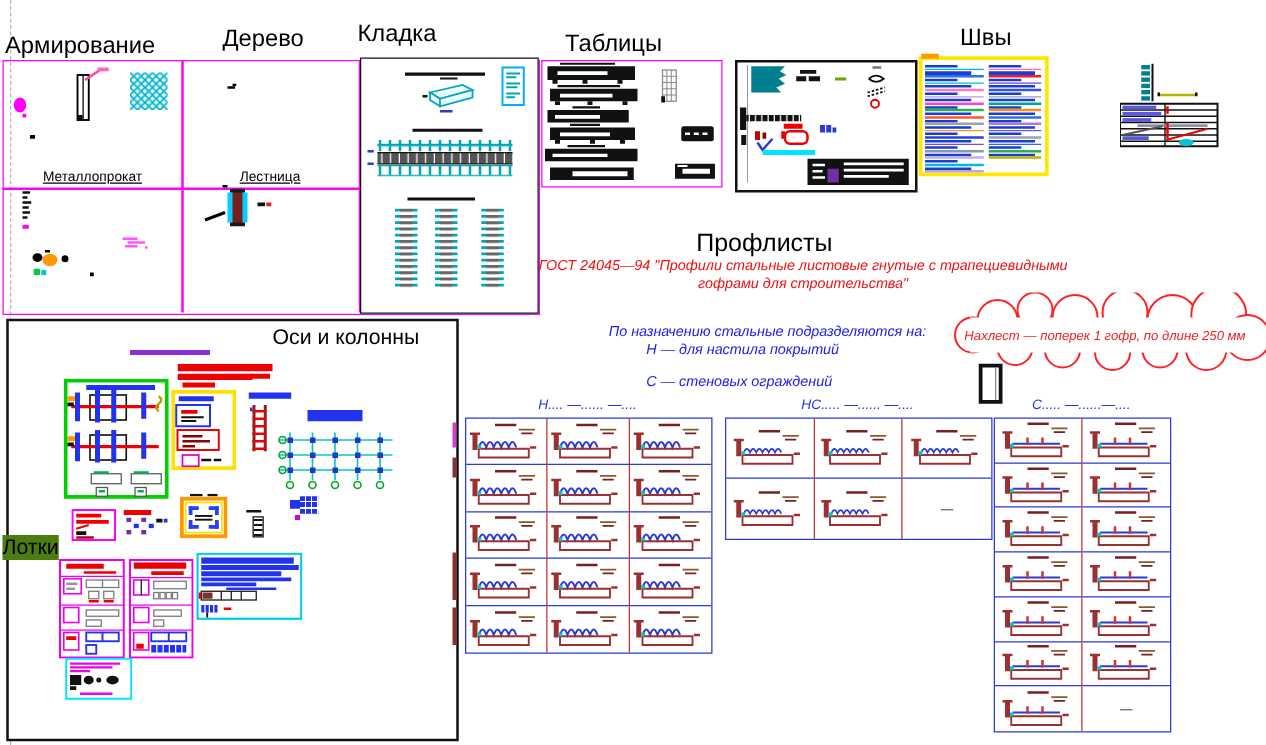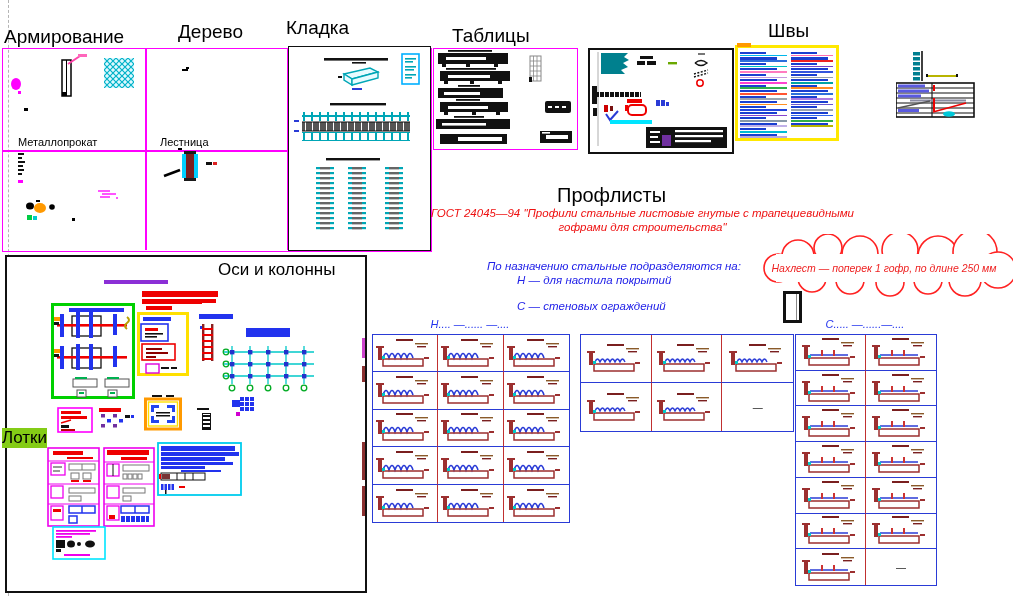--- a/index.html
+++ b/index.html
@@ -3,21 +3,21 @@
 <meta charset="utf-8">
 <style>
   html,body{margin:0;padding:0;background:#fff;}
   .canvas{position:relative;width:1013px;height:596px;background:#fff;overflow:hidden;
           font-family:"Liberation Sans",sans-serif;}
   .abs{position:absolute;}
   .h{position:absolute;color:#000;white-space:nowrap;font-family:"Liberation Sans",sans-serif;}
   .h-big{font-size:19px;}
   .h-mid{font-size:17px;}
   .h-prof{font-size:20px;}
-  .cell-label{position:absolute;font-size:11px;color:#000;text-align:left;white-space:nowrap;}
+  .cell-label{position:absolute;font-size:11px;color:#000;text-align:center;white-space:nowrap;text-decoration:underline;}
   .margin-line{position:absolute;left:8px;top:0;height:596px;border-left:1px dashed #b5b5b5;}
   .mg-line{position:absolute;background:#ff00ff;}
   .mg-box{position:absolute;border:1.5px solid #ff00ff;background:transparent;}
   .panel-black{position:absolute;border:1.6px solid #111;background:#fff;}
   .box-yellow{position:absolute;border:3px solid #ffe800;background:#fff;}
   .seam-col{position:absolute;}
   .seam-row{height:5.45px;}
   .seam-label{height:2.1px;background:#1a3fd0;margin-bottom:0.7px;}
   .seam-line{height:1.7px;width:100%;}
   .red-italic{position:absolute;color:#ee1111;font-style:italic;font-size:11.5px;white-space:nowrap;}
@@ -469,21 +469,21 @@
     <rect x="16" y="20" width="216" height="28" fill="#fff"></rect>
     <text x="124" y="38" text-anchor="middle" class="cloudtext">Нахлест — поперек 1 гофр, по длине 250 мм</text>
   </svg>
 
   <div class="door" style="left:783px;top:291px;width:13px;height:26px;">
     <div class="door-inner"></div>
   </div>
 
   <div class="panel-black" style="left:5px;top:255px;width:358px;height:334px;border-width:2px;"></div>
   <div class="h h-mid" style="left:218px;top:260px;">Оси и колонны</div>
-  <div class="h h-mid" style="left:2px;top:428px;background:#84cc16;">Лотки</div>
+  <div class="h h-mid" style="left:2px;top:428px;background:#4d7c0f;">Лотки</div>
 
   <div class="bar" style="left:104px;top:280px;width:64px;height:4px;background:#8b2fd6;"></div>
   <svg class="abs" style="left:142px;top:291px;" width="80" height="24">
     <rect x="0" y="0" width="76" height="6" fill="#e00"></rect>
       <rect x="0" y="8" width="60" height="5" fill="#e00"></rect>
     <rect x="58" y="8" width="16" height="4" fill="#e00"></rect>
       <rect x="4" y="15" width="26" height="4" fill="#e00"></rect>
   </svg>
 
   <svg class="abs" style="left:51px;top:303px;" width="84" height="97">
@@ -946,20 +946,21 @@
           <path d="M8 21 q3 -9 6 0 q3 -9 6 0 q3 -9 6 0 q3 -9 6 0 q3 -9 6 0" fill="none" stroke="#2a3bd6" stroke-width="1.6"></path>
           <path d="M8 22 h40 v7 h-40 z" fill="none" stroke="#9c2f2f" stroke-width="1.5"></path>
           <rect x="3" y="10" width="4" height="13" fill="#9c2f2f"></rect>
           <rect x="1" y="9" width="8" height="2" fill="#9c2f2f"></rect>
           <rect x="7" y="19" width="3" height="3" fill="#00c8c8"></rect>
           <rect x="49" y="20" width="5" height="2" fill="#9c2f2f"></rect>
         </svg>
       </div>
     </div>
 
+  <div class="pgrid-header" style="left:580px;top:318px;width:212px;">НС..... —...... —....</div>
   <div class="pgrid" id="grid-ns" style="left: 580px; top: 334px; width: 212px; height: 96px; grid-template-columns: repeat(3, 1fr); grid-auto-rows: 1fr;">
       <div class="pcell">
         <svg width="60" height="33" viewBox="0 0 60 33">
           <rect x="21" y="2" width="17" height="2" fill="#7a1f1f"></rect>
           <rect x="40" y="6" width="13" height="1.4" fill="#8a5a2a"></rect>
           <rect x="42" y="9" width="9" height="1.4" fill="#7a1f1f"></rect>
           <path d="M9 20 q2.5 -6 5 0 q2.5 -6 5 0 q2.5 -6 5 0 q2.5 -6 5 0 q2.5 -6 5 0 q2.5 -6 5 0" fill="none" stroke="#2a3bd6" stroke-width="1.4"></path>
           <path d="M8 22 h40 v7 h-40 z" fill="none" stroke="#9c2f2f" stroke-width="1.5"></path>
           <rect x="3" y="10" width="4" height="13" fill="#9c2f2f"></rect>
           <rect x="1" y="9" width="8" height="2" fill="#9c2f2f"></rect>

